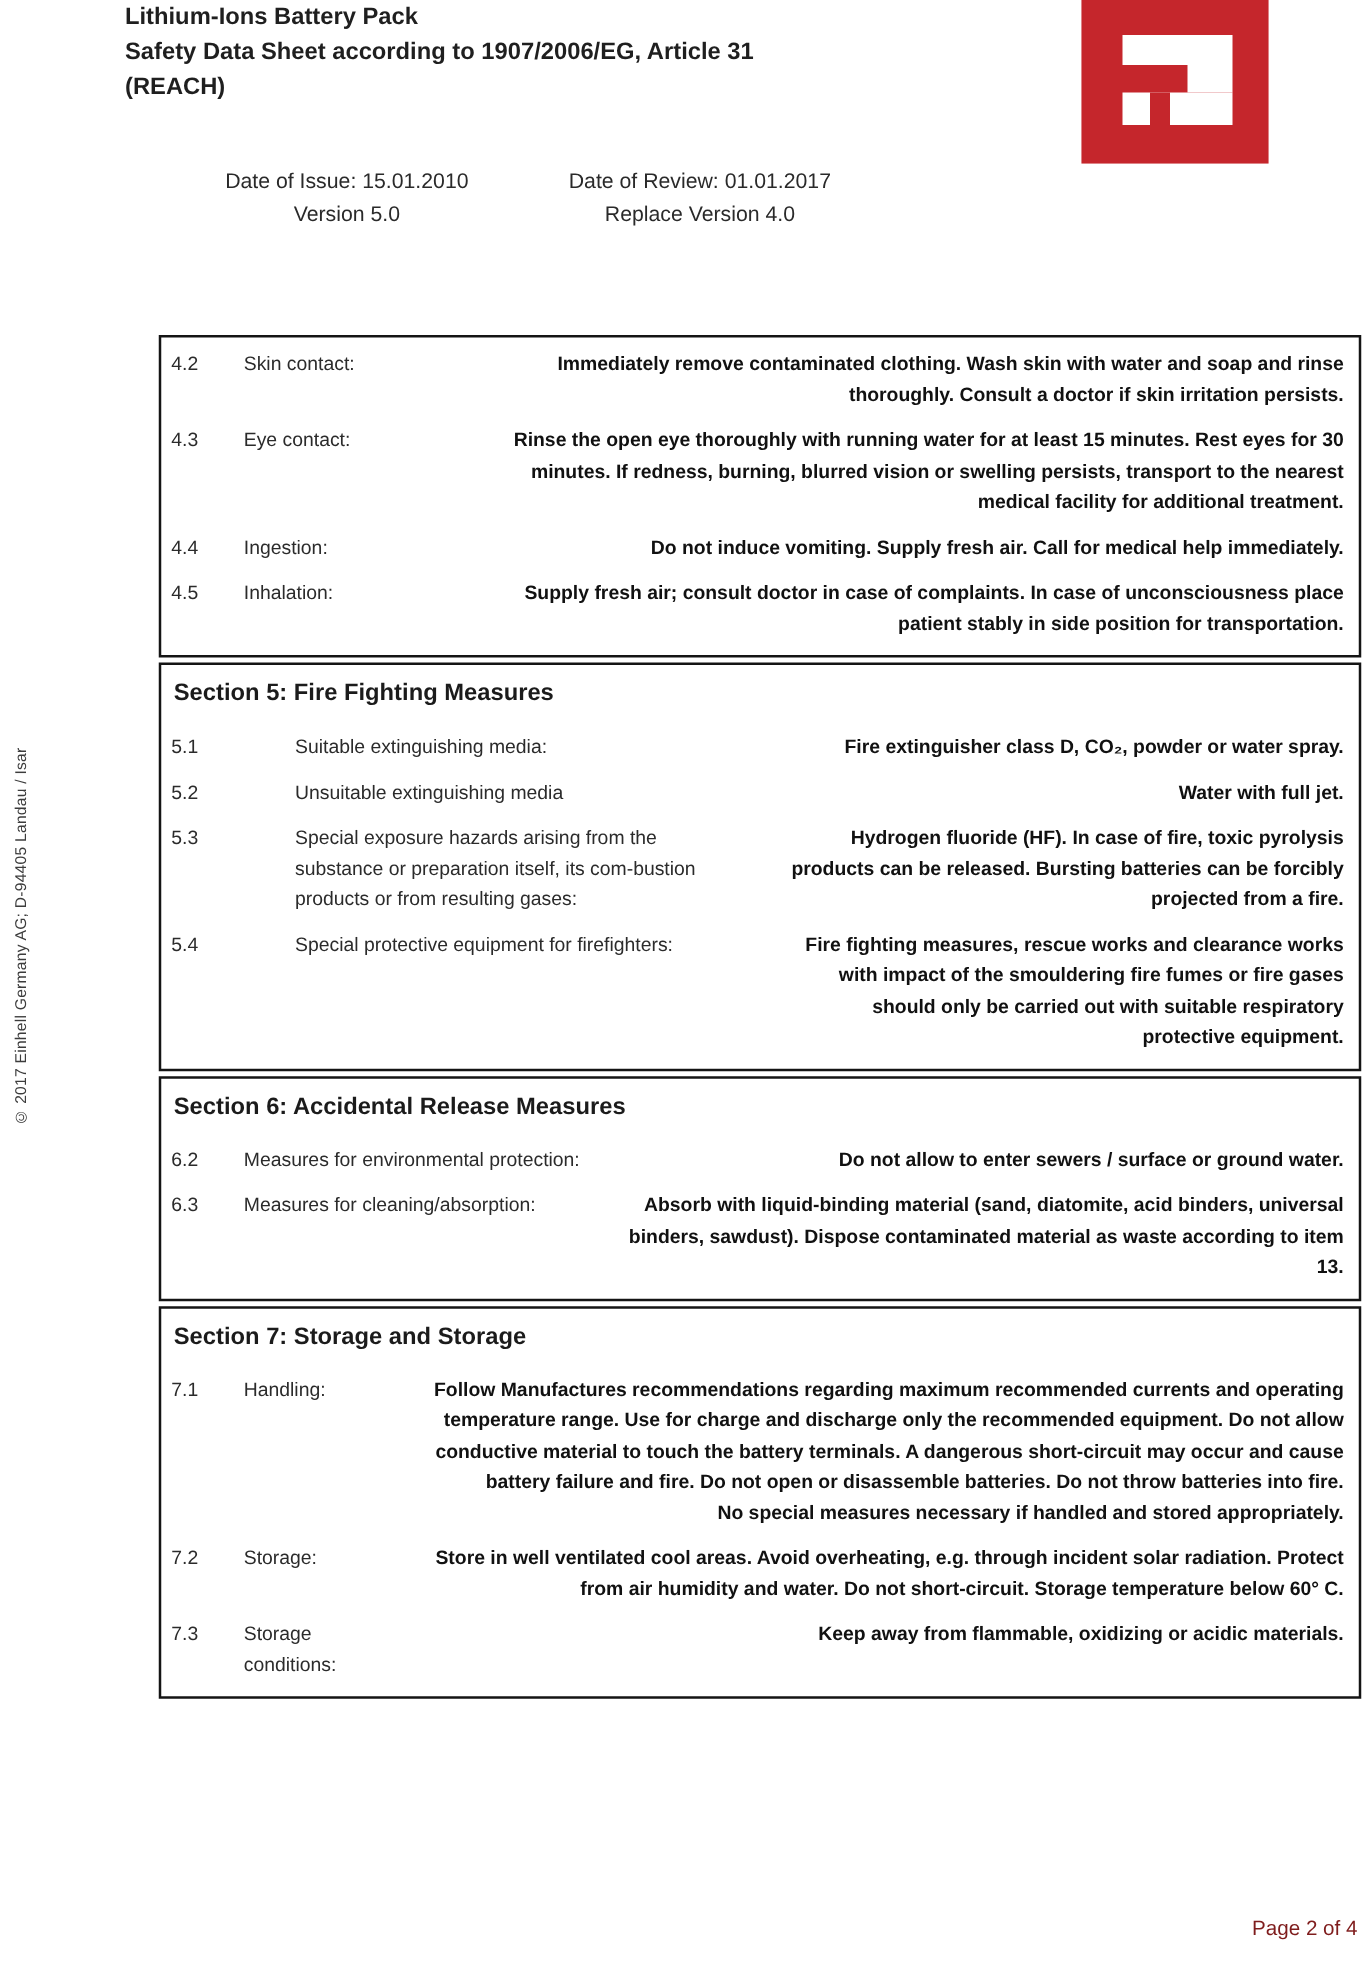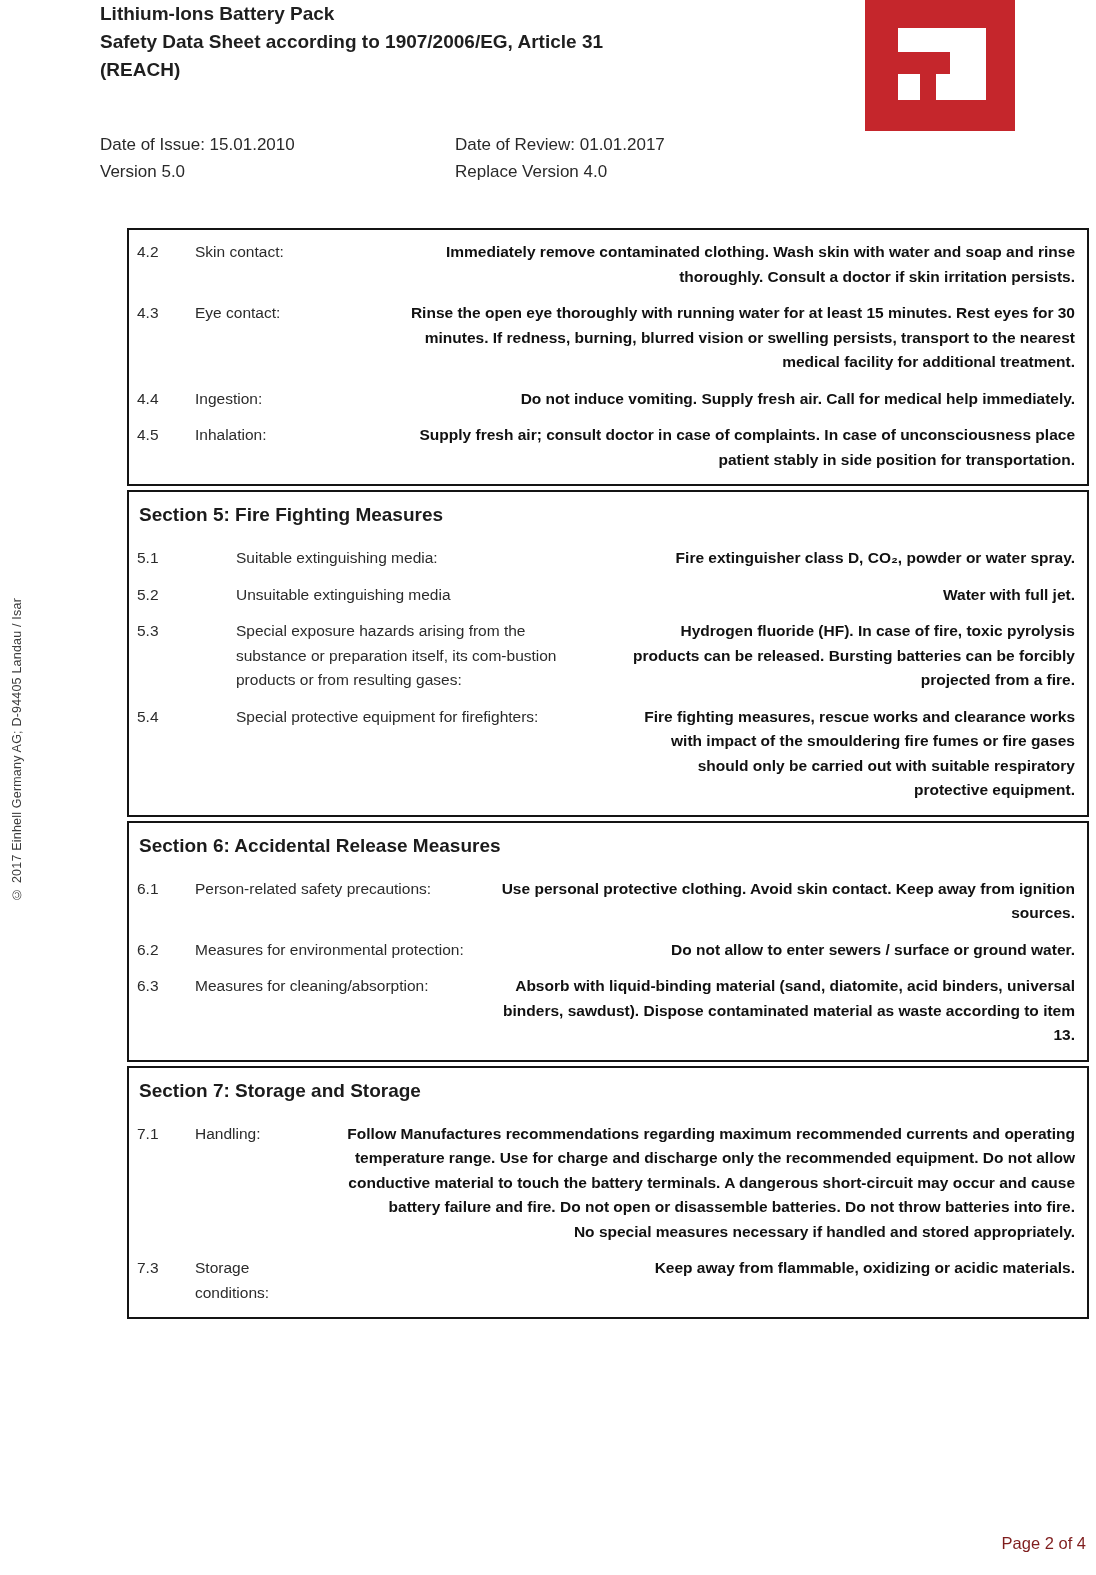--- a/index.html
+++ b/index.html
@@ -19,37 +19,38 @@
     max-width:740px;
   }
   .logo {
     position:absolute; left:865px; top:0; width:150px; height:131px;
   }
   .logo svg { display:block; width:100%; height:100%; }
 
   .meta {
     position:absolute; left:100px; top:131px;
     display:grid; grid-template-columns:355px auto;
-    font-size:17px; line-height:27px; color:#2a2a2a;
+    font-size:17px; line-height:27px; color:#2a2a2a;text-align:center;
   }
 
   
   .copyright {
     position:absolute; left:10px; top:598px;
     writing-mode:vertical-rl; transform:rotate(180deg);
     font-size:12.5px; color:#3c3c3c; letter-spacing:0.2px;
     white-space:nowrap;
   }
 
   
   .content { position:absolute; left:127px; top:228px; width:962px; }
   .box {
     border:2px solid #141414;
     padding:10px 6px 8px 8px;
     background:#fff;
+    margin-top:40px;
   }
   .box + .box { margin-top:4px; }
   .section-title {
     font-size:19px; font-weight:700; color:#1b1b1b;
     margin:2px 0 20px 2px;
   }
   .row { display:grid; margin-bottom:12px; font-size:15.5px; line-height:24.5px; }
   .row:last-child { margin-bottom:4px; }
   .s4 .row { grid-template-columns:58px 212px 1fr; }
   .s5 .row { grid-template-columns:58px 352px 1fr;gap:41px; }
@@ -140,45 +141,45 @@
       <div class="row">
         <div class="num">5.4</div>
         <div class="label">Special protective equipment for firefighters:</div>
         <div class="value">Fire fighting measures, rescue works and clearance works with impact of the smouldering fire fumes or fire gases should only be carried out with suitable respiratory protective equipment.</div>
       </div>
     </section>
 
     <section class="box s6">
       <h2 class="section-title">Section 6: Accidental Release Measures</h2>
       <div class="row">
-        <div class="num">6.1</div>
-        <div class="label">Person-related safety precautions:</div>
-        <div class="value">Use personal protective clothing. Avoid skin contact. Keep away from ignition sources.</div>
-      </div>
-      <div class="row">
         <div class="num">6.2</div>
         <div class="label">Measures for environmental protection:</div>
         <div class="value">Do not allow to enter sewers / surface or ground water.</div>
       </div>
       <div class="row">
         <div class="num">6.3</div>
         <div class="label">Measures for cleaning/absorption:</div>
         <div class="value">Absorb with liquid-binding material (sand, diatomite, acid binders, universal binders, sawdust). Dispose contaminated material as waste according to item 13.</div>
       </div>
     </section>
 
     <section class="box s7">
       <h2 class="section-title">Section 7: Storage and Storage</h2>
       <div class="row">
         <div class="num">7.1</div>
         <div class="label">Handling:</div>
         <div class="value">Follow Manufactures recommendations regarding maximum recommended currents and operating temperature range. Use for charge and discharge only the recommended equipment. Do not allow conductive material to touch the battery terminals. A dangerous short-circuit may occur and cause battery failure and fire. Do not open or disassemble batteries. Do not throw batteries into fire.
 No special measures necessary if handled and stored appropriately.</div>
       </div>
       <div class="row">
+        <div class="num">7.2</div>
+        <div class="label">Storage:</div>
+        <div class="value">Store in well ventilated cool areas. Avoid overheating, e.g. through incident solar radiation. Protect from air humidity and water. Do not short-circuit. Storage temperature below 60° C.</div>
+      </div>
+      <div class="row">
         <div class="num">7.3</div>
         <div class="label">Storage conditions:</div>
         <div class="value">Keep away from flammable, oxidizing or acidic materials.</div>
       </div>
     </section>
 
   </div>
 
   <div class="footer">Page 2 of 4</div>
 

